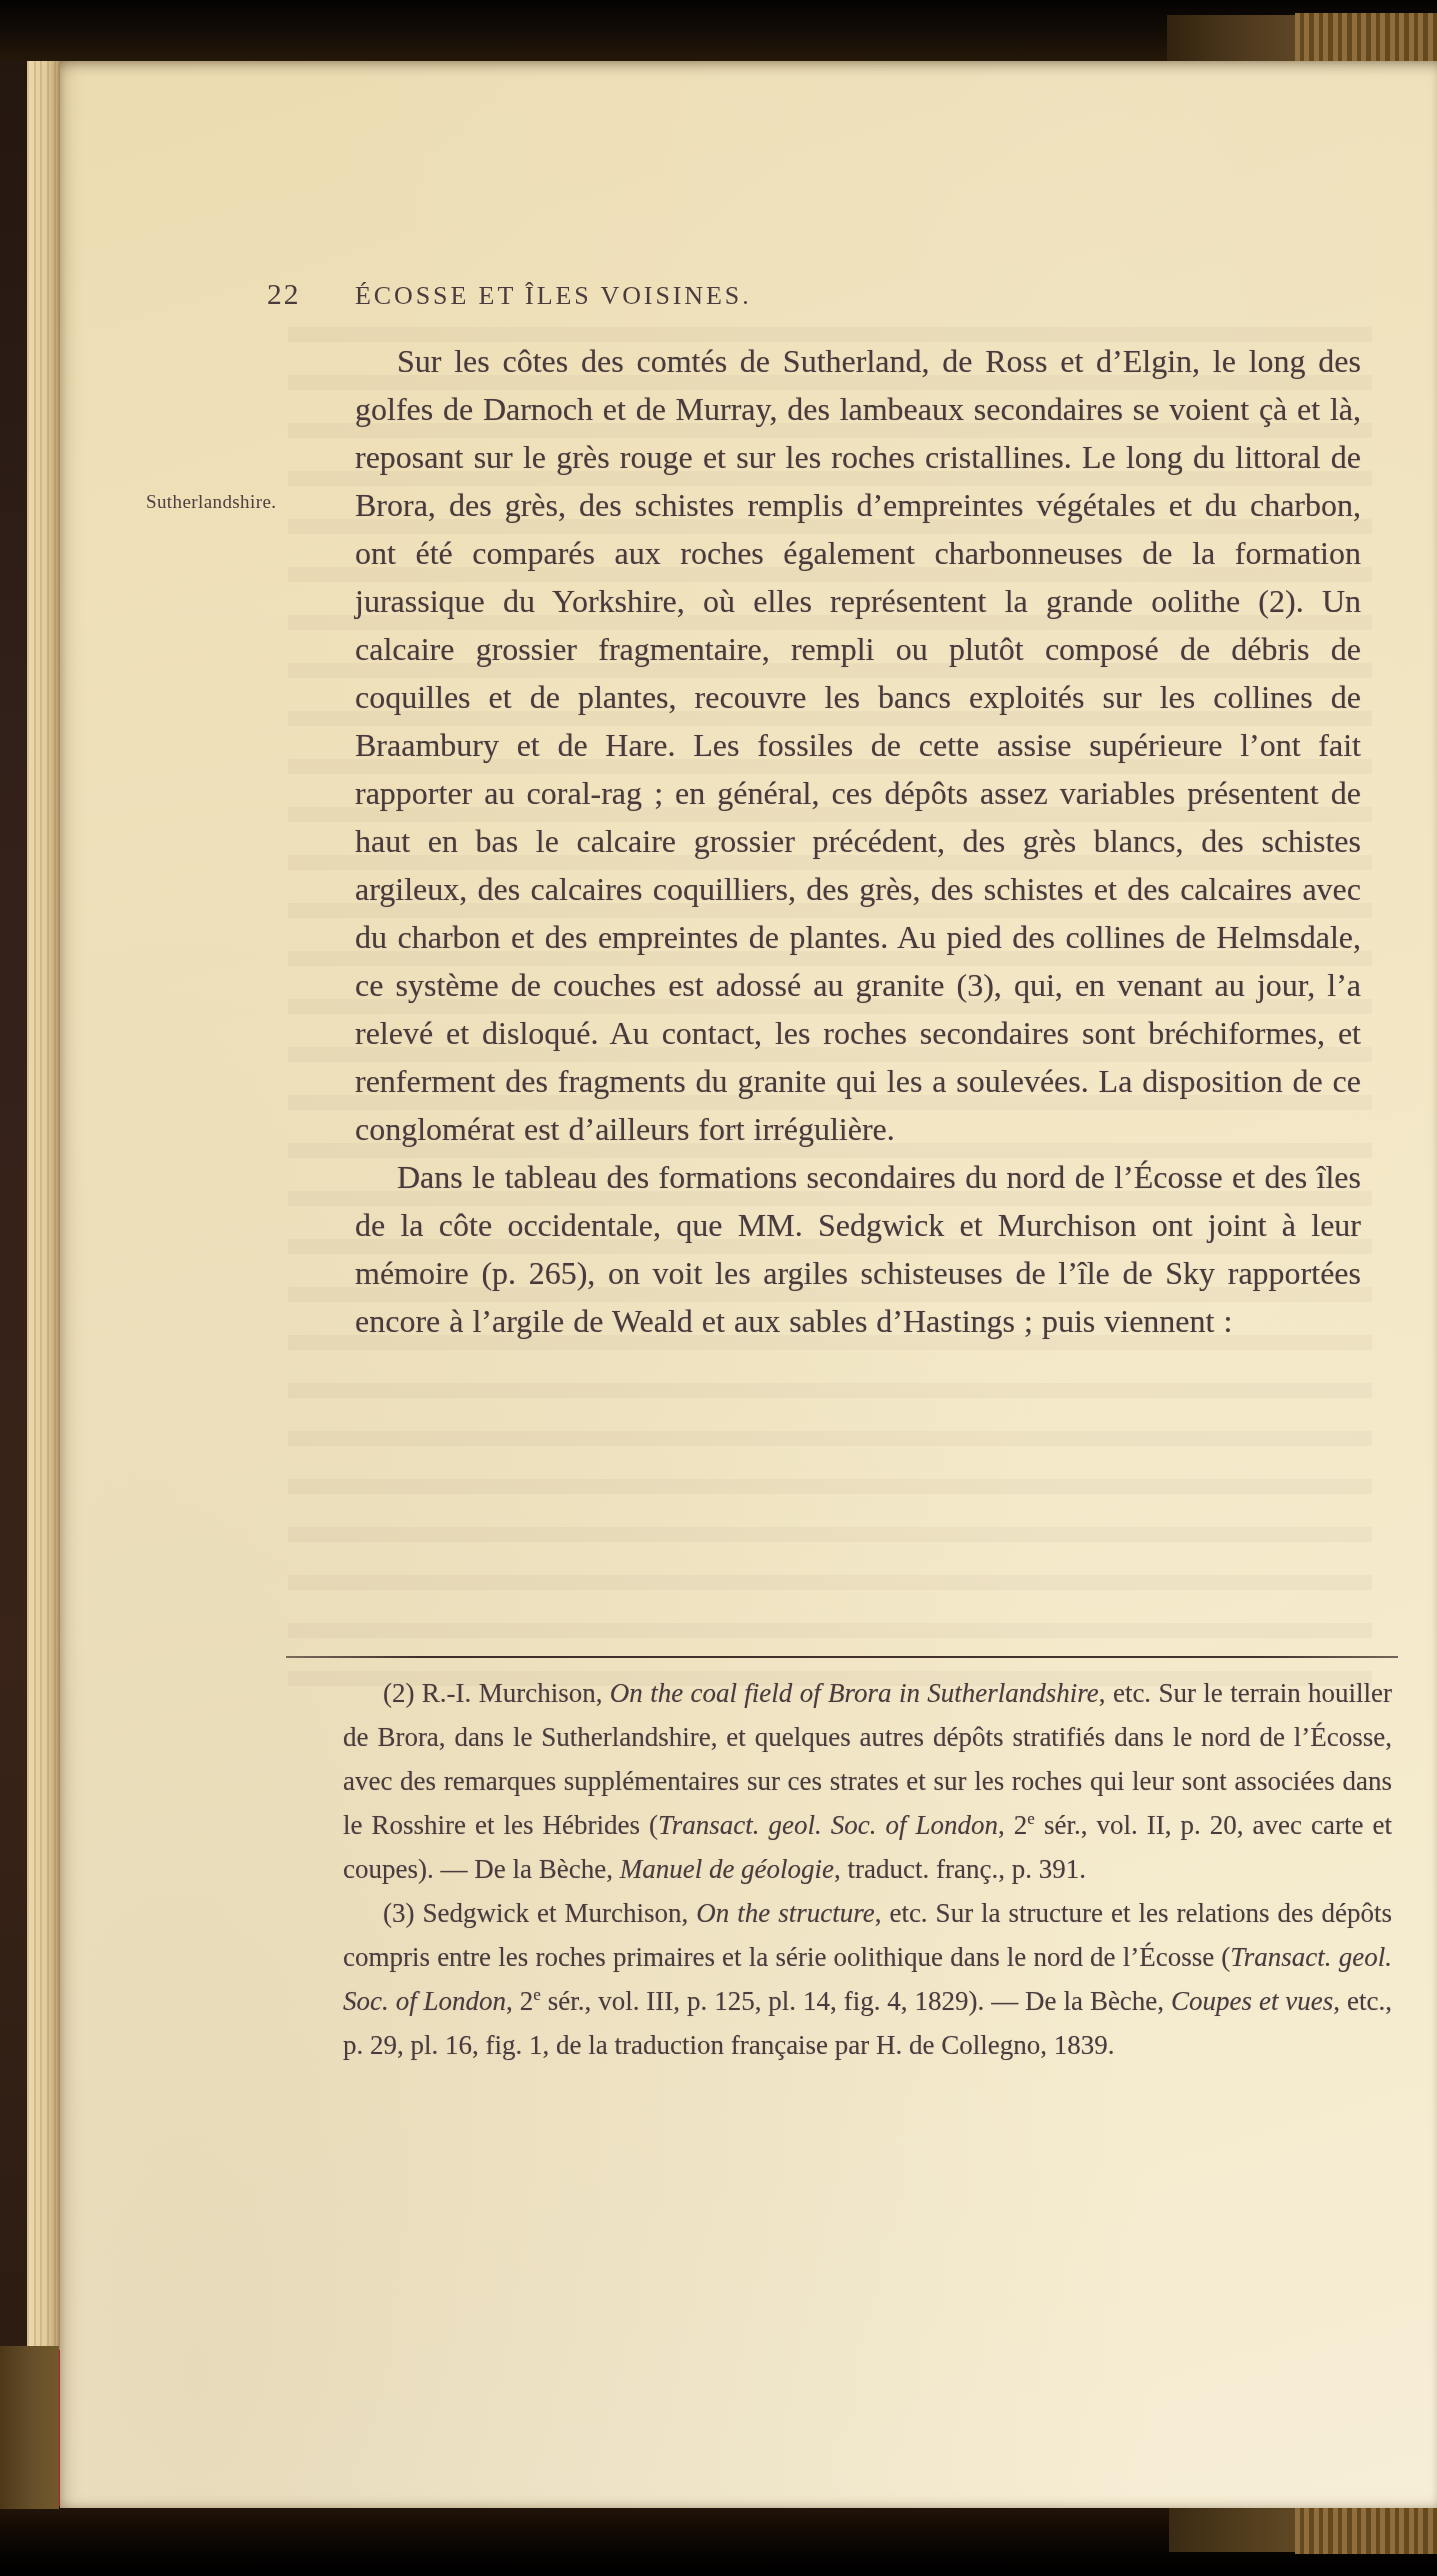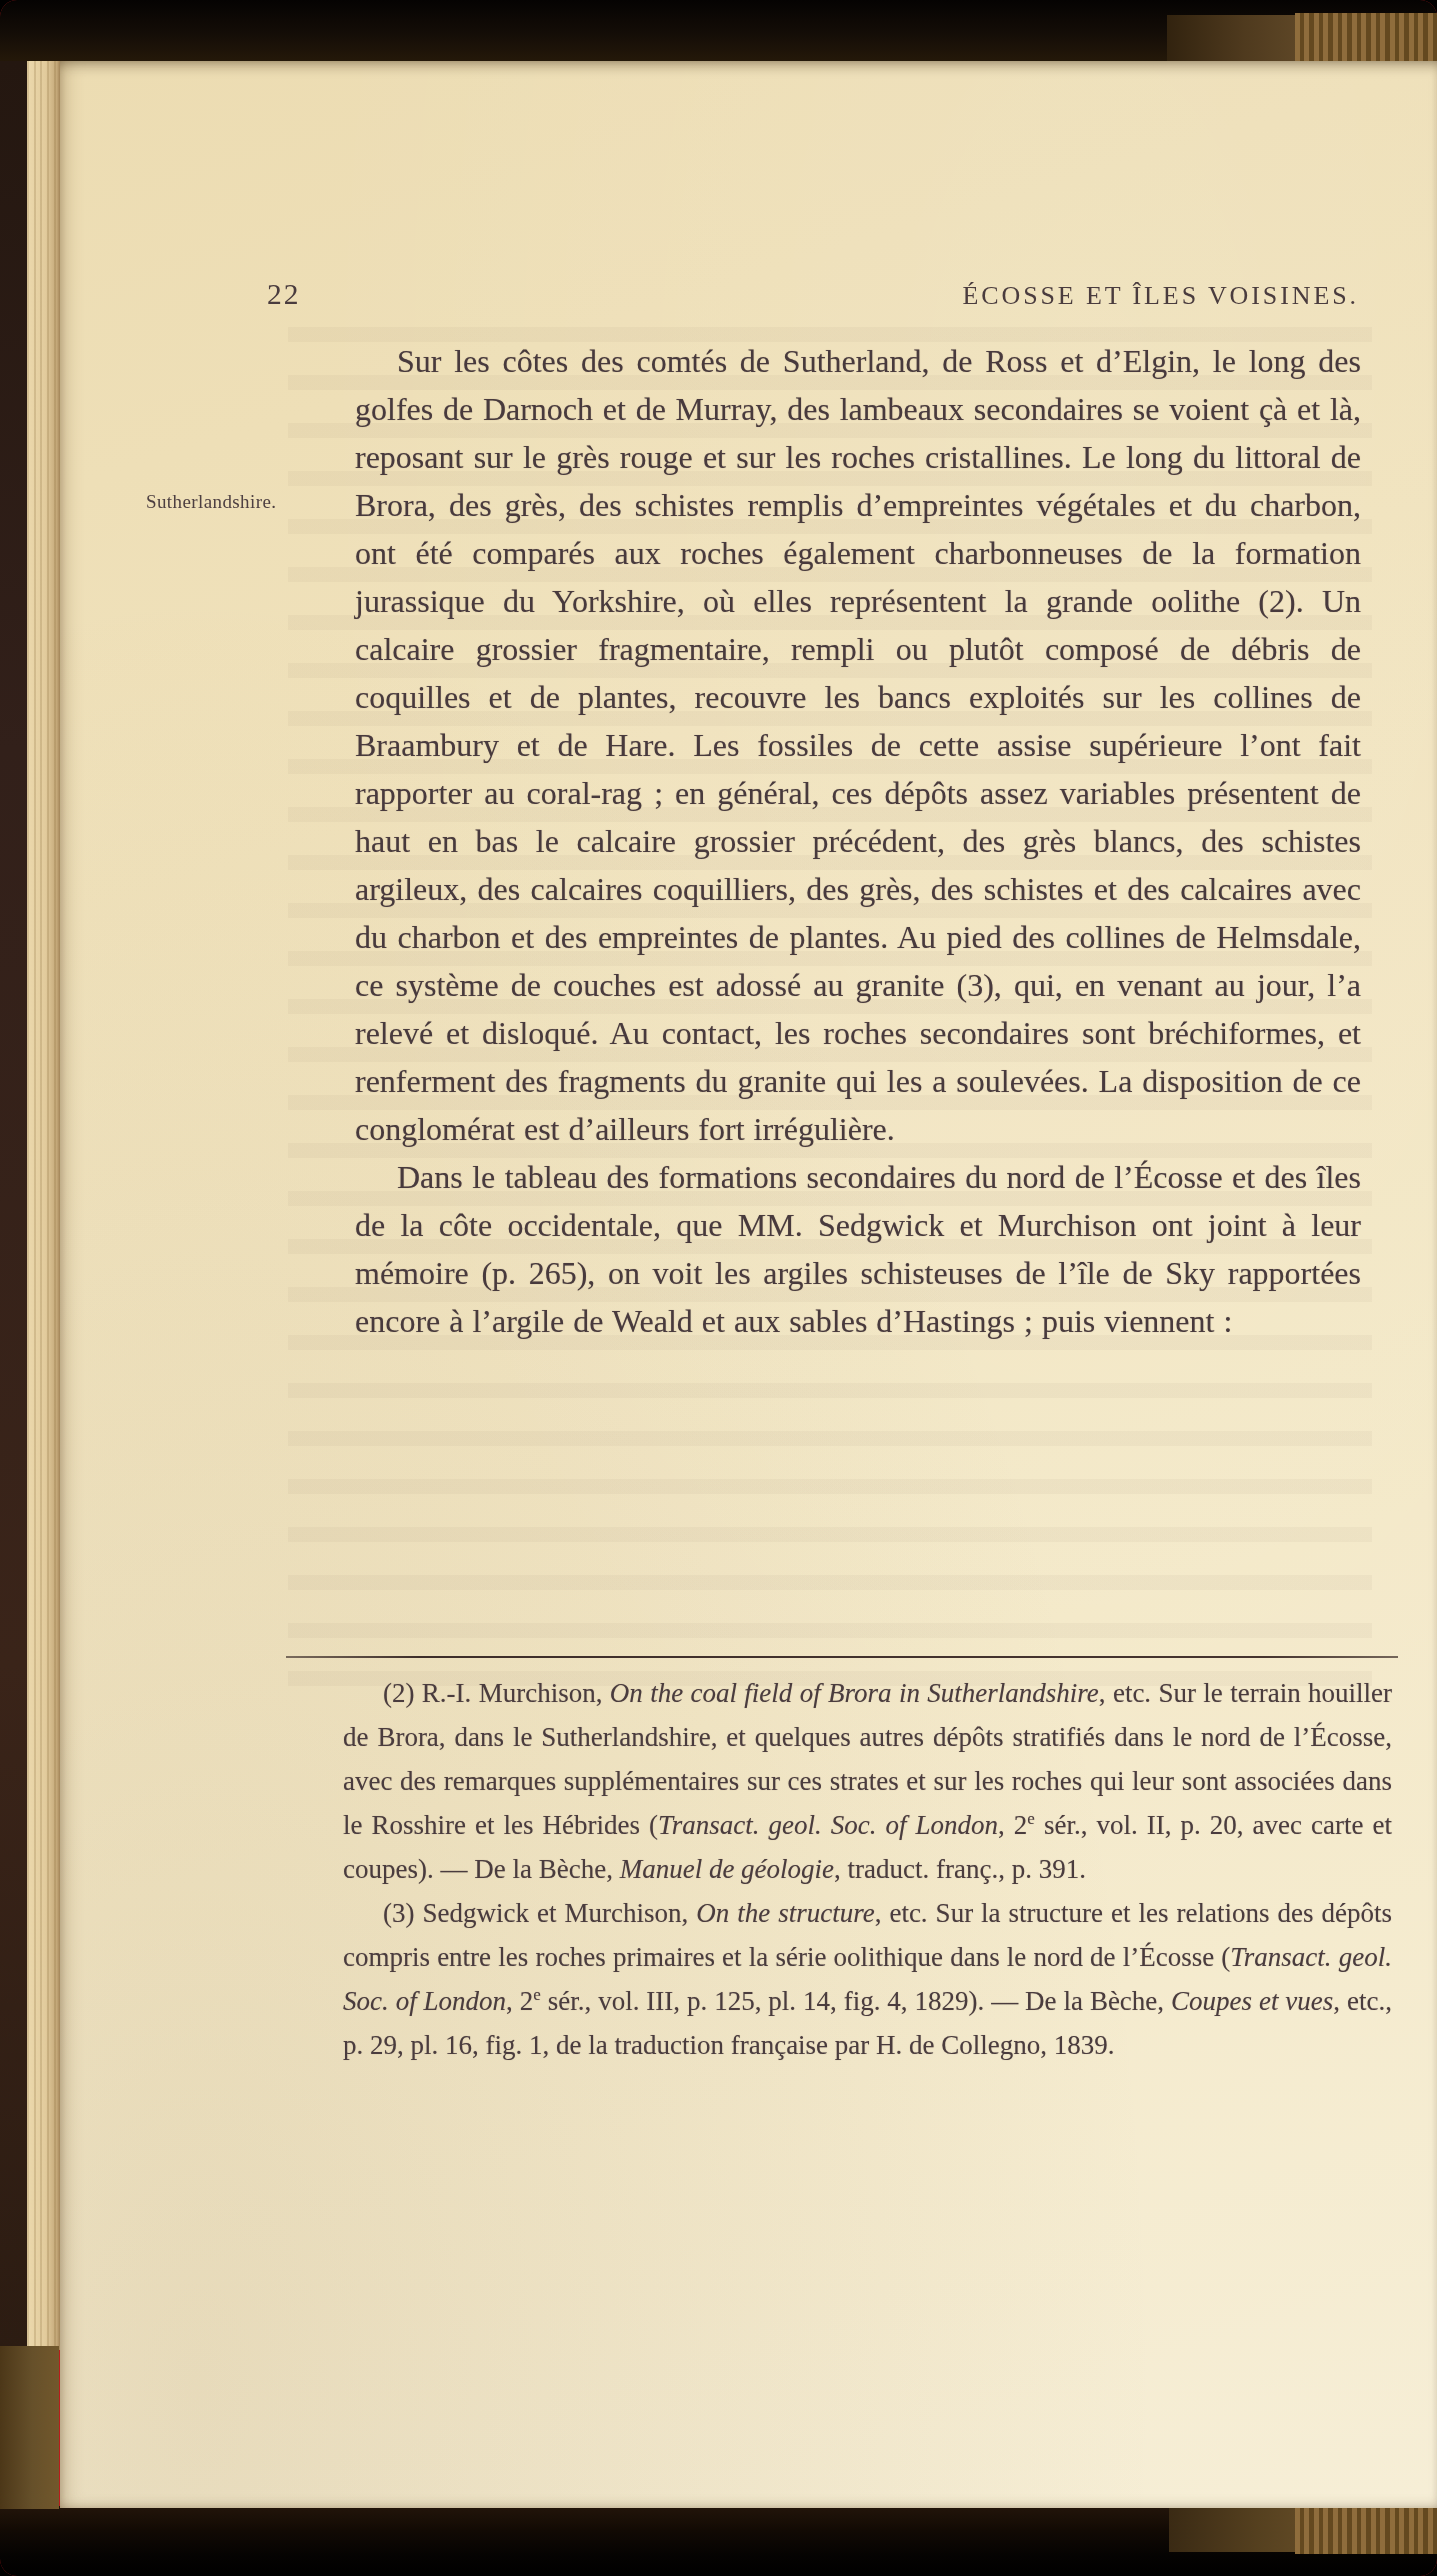--- a/index.html
+++ b/index.html
@@ -1,21 +1,20 @@
 <!DOCTYPE html>
 <html style="font-size:15px"><head>
 <meta charset="utf-8">
 <style>
   * { margin:0; padding:0; box-sizing:border-box; }
   html,body { background:#000; }
   .scene {
     position:relative; width:1437px; height:2576px; overflow:hidden;
     background:#b91c1c;
     font-family:"Liberation Serif","DejaVu Serif",serif;
-    border-radius:17px;
   }
   
   .cover-top {
     position:absolute; left:0; top:0; width:1437px; height:61px;
     background:linear-gradient(180deg,#050302 0%,#140d07 55%,#241809 100%);
   }
   .cover-top-leather {
     position:absolute; left:1167px; top:15px; width:129px; height:46px;
     background:linear-gradient(90deg,#32230f 0%,#4f3a1e 60%,#5d4626 100%);
   }
@@ -67,21 +66,21 @@
     background:repeating-linear-gradient(180deg, rgba(110,85,70,.05) 0 15px, transparent 15px 48px);
     pointer-events:none;
   }
   
   .page-number {
     position:absolute; left:207px; top:217px;
     font-size:29.5px; letter-spacing:1.9px; color:#4a3c3e;
   }
   .running-title {
     position:absolute; left:295px; top:220px; width:1004px;
-    text-align:right; font-size:26px; letter-spacing:2.9px; color:#4a3c3e;
+    text-align:left; font-size:26px; letter-spacing:2.9px; color:#4a3c3e;
     white-space:nowrap;
   }
   .margin-note {
     position:absolute; left:86px; top:430px; width:198px;
     font-size:19px; letter-spacing:0.4px; color:#4d3f41;
   }
   .body-copy {
     position:absolute; left:295px; top:276px; width:1006px;
     font-size:32px; line-height:48px; text-align:justify;
     color:#483a3d; text-shadow:0 0 1px rgba(70,52,52,.35);

